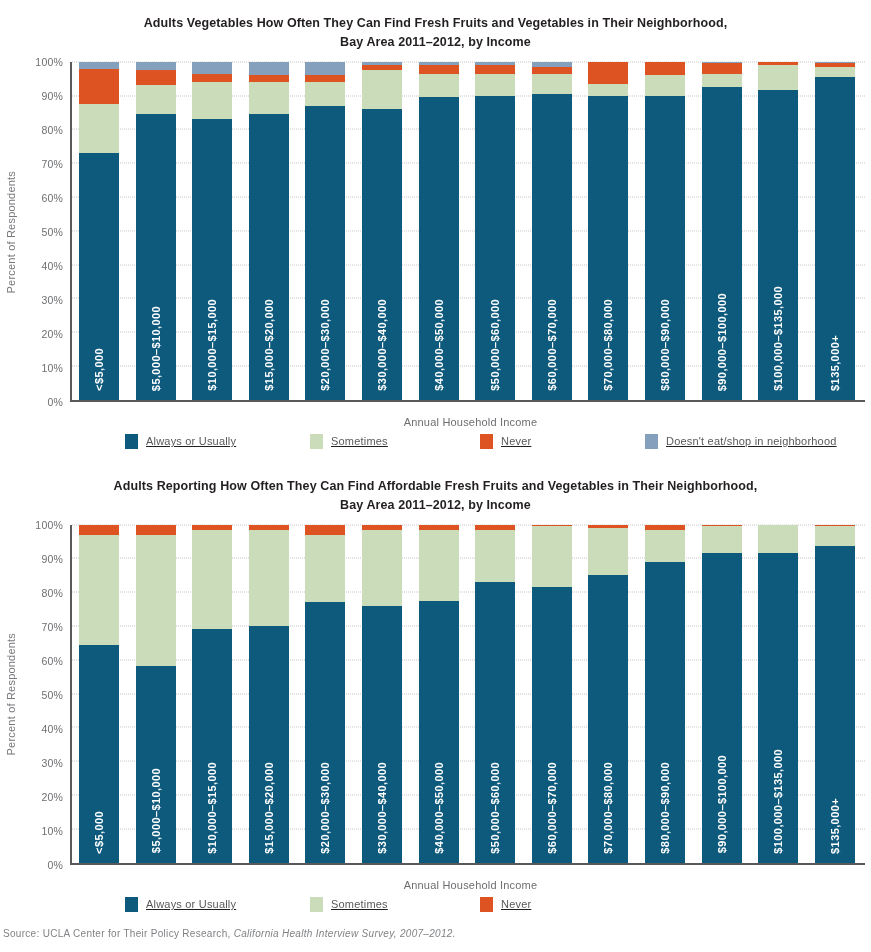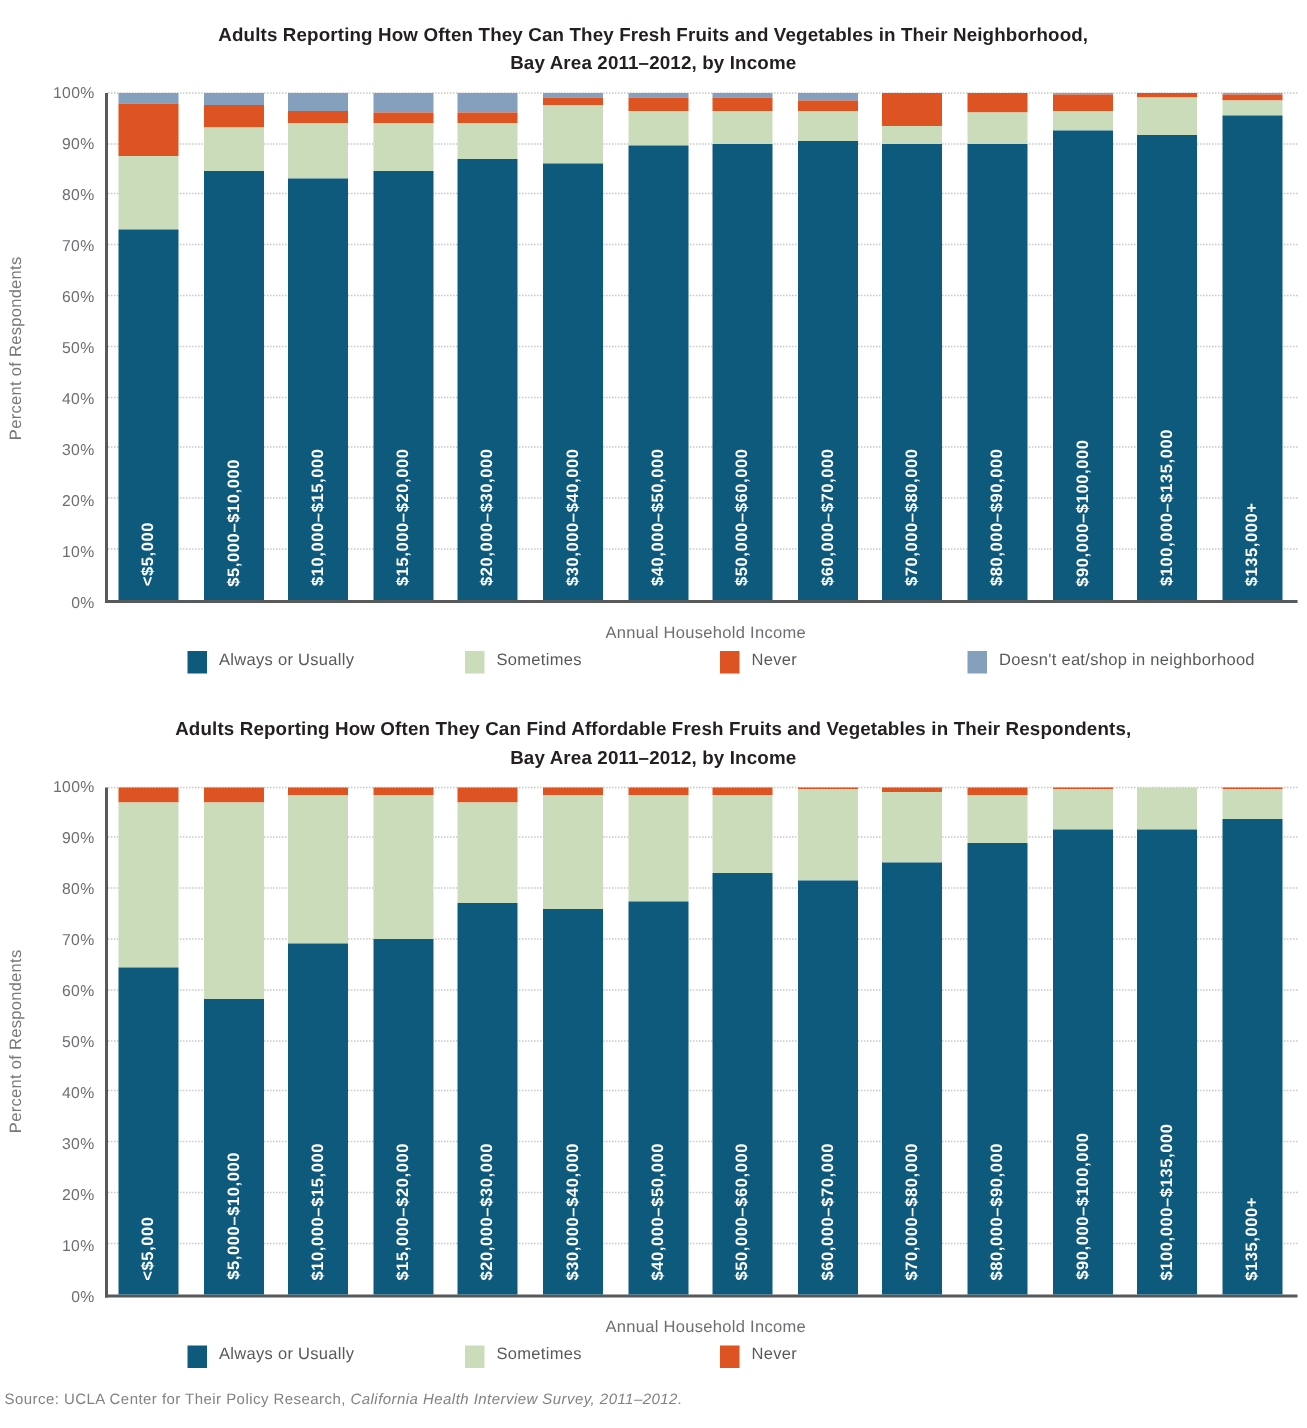--- a/index.html
+++ b/index.html
@@ -106,21 +106,21 @@
     font-size: 11px;
     color: #6d6e71;
     letter-spacing: 0.2px;
   }
   .legend {
     display: flex;
     align-items: center;
     padding-left: 125px;
     margin-top: 6px;
   }
-  .legend-item { display: flex; align-items: flex-start; }
+  .legend-item { display: flex; align-items: center; text-decoration: underline; }
   .legend-item:nth-child(1) { width: 185px; }
   .legend-item:nth-child(2) { width: 170px; }
   .legend-item:nth-child(3) { width: 165px; }
   .swatch {
     display: inline-block;
     width: 13px;
     height: 15px;
     margin-right: 8px;
     flex: 0 0 auto;
   }
@@ -140,21 +140,21 @@
   }
   .source .it { font-style: italic; }
 </style>
 </head>
 <body>
 
 <div class="figure">
 
   <div class="chart">
     <div class="chart-title">
-      <div>Adults Reporting How Often They Can They Fresh Fruits and Vegetables in Their Neighborhood,</div>
+      <div>Adults Vegetables How Often They Can Find Fresh Fruits and Vegetables in Their Neighborhood,</div>
       <div>Bay Area 2011–2012, by Income</div>
     </div>
     <div class="chart-body">
       <div class="y-title">
         <span>Percent of Respondents</span>
       </div>
       <div class="yticks">
           <div class="ytick" style="bottom: 0%;">0%</div>
           <div class="ytick" style="bottom: 10%;">10%</div>
           <div class="ytick" style="bottom: 20%;">20%</div>
@@ -293,21 +293,21 @@
         </div>
         <div class="legend-item">
           <span class="swatch" style="background: rgb(132, 160, 188);"></span>
           <span class="legend-text">Doesn't eat/shop in neighborhood</span>
         </div>
       </div>
   </div>
 
   <div class="chart">
     <div class="chart-title">
-      <div>Adults Reporting How Often They Can Find Affordable Fresh Fruits and Vegetables in Their Respondents,</div>
+      <div>Adults Reporting How Often They Can Find Affordable Fresh Fruits and Vegetables in Their Neighborhood,</div>
       <div>Bay Area 2011–2012, by Income</div>
     </div>
     <div class="chart-body">
       <div class="y-title">
         <span>Percent of Respondents</span>
       </div>
       <div class="yticks">
           <div class="ytick" style="bottom: 0%;">0%</div>
           <div class="ytick" style="bottom: 10%;">10%</div>
           <div class="ytick" style="bottom: 20%;">20%</div>
@@ -429,16 +429,16 @@
           <span class="legend-text">Sometimes</span>
         </div>
         <div class="legend-item">
           <span class="swatch" style="background: rgb(222, 83, 34);"></span>
           <span class="legend-text">Never</span>
         </div>
       </div>
   </div>
 
   <div class="source">
-    <span>Source: UCLA Center for Their Policy Research, </span><span class="it">California Health Interview Survey, 2011–2012.</span>
+    <span>Source: UCLA Center for Their Policy Research, </span><span class="it">California Health Interview Survey, 2007–2012.</span>
   </div>
 
 </div>
 
 </body></html>

